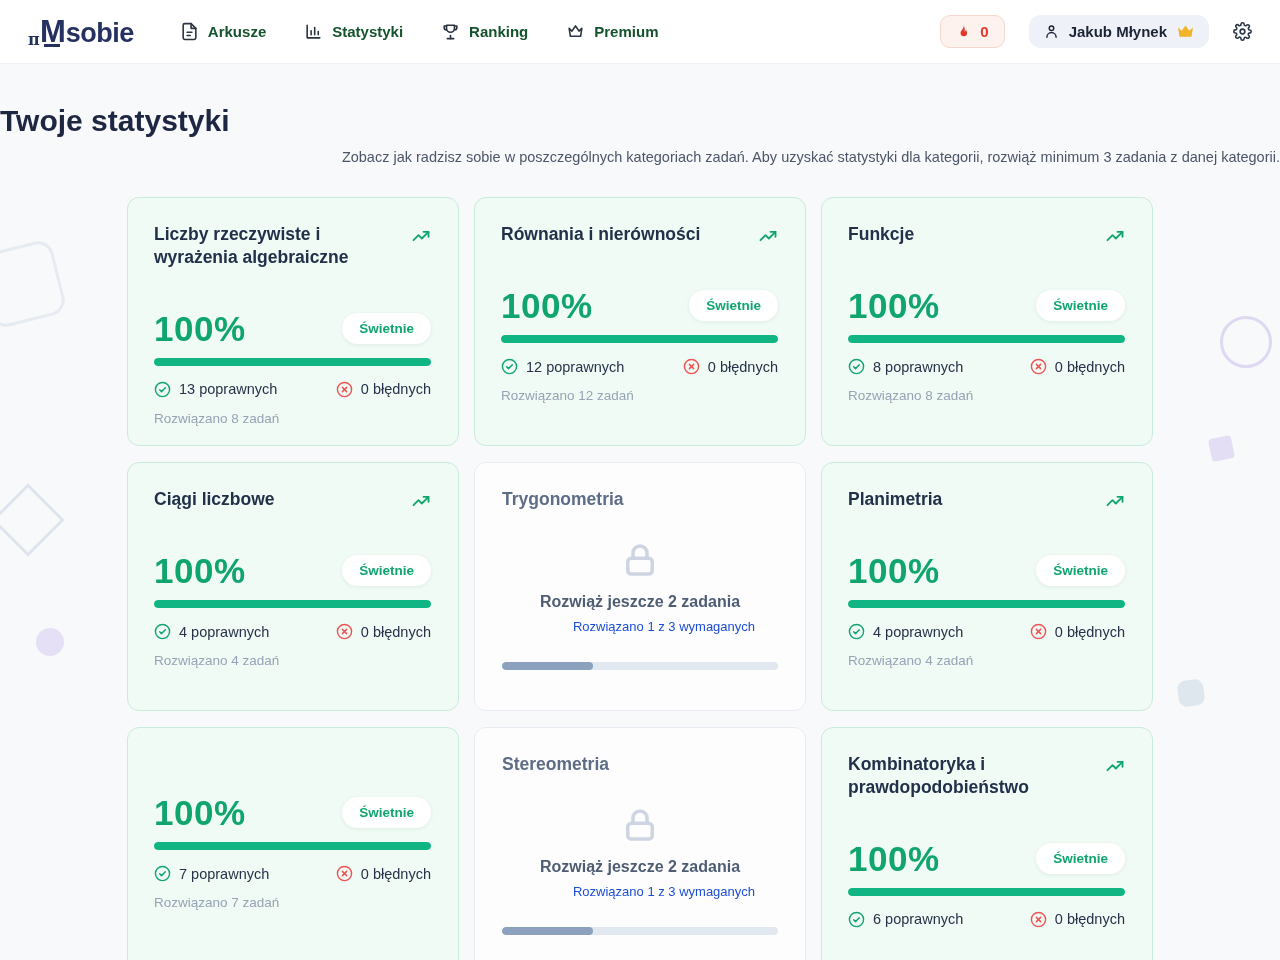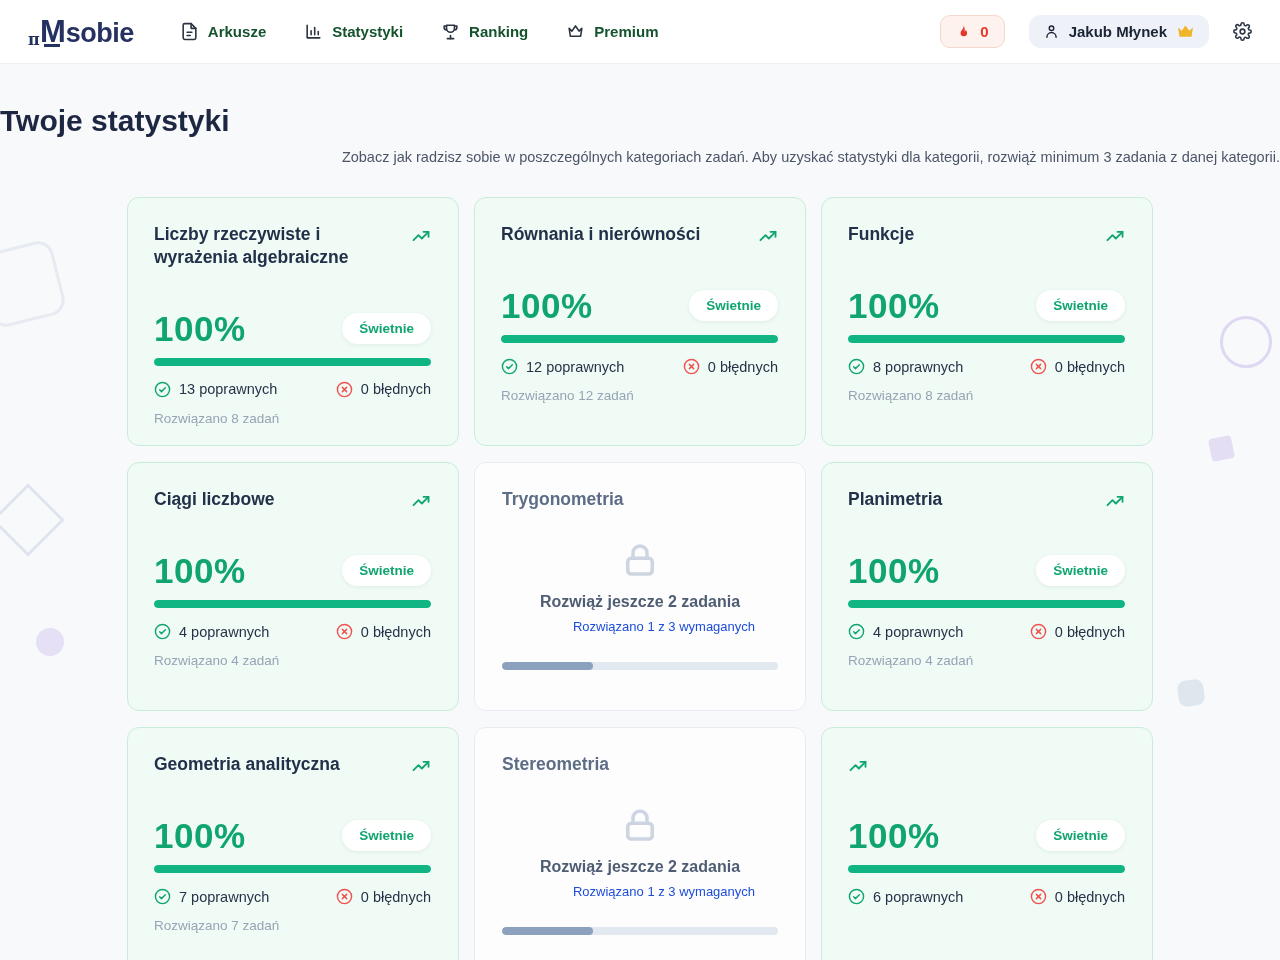--- a/index.html
+++ b/index.html
@@ -385,29 +385,20 @@
             <line x1="9" y1="9" x2="15" y2="15"></line>
             <line x1="15" y1="9" x2="9" y2="15"></line>
           </svg>
           <span>0 błędnych</span>
         </span>
     </div>
     <div class="card-footer">Rozwiązano 4 zadań</div>
   </article>
 
   <article class="card stats">
-    <div class="card-head">
-      <h3 class="card-title">Geometria analityczna</h3>
-      <span class="trend">
-          <svg viewBox="0 0 24 24">
-            <polyline points="3 17 9 11 13 15 21 7"></polyline>
-            <polyline points="15 7 21 7 21 13"></polyline>
-          </svg>
-        </span>
-    </div>
     <div class="percent-row">
       <span class="percent">100%</span>
       <span class="badge">Świetnie</span>
     </div>
     <div class="bar">
         <div class="fill" style="width: 100%;"></div>
       </div>
     <div class="stats-row">
       <span class="stat correct">
           <svg viewBox="0 0 24 24">
@@ -442,20 +433,21 @@
       <div class="locked-cta">Rozwiąż jeszcze 2 zadania</div>
       <div class="locked-note">Rozwiązano 1 z 3 wymaganych</div>
     </div>
     <div class="bar">
         <div class="fill" style="width: 33%;"></div>
       </div>
   </article>
 
   <article class="card stats">
     <div class="card-head">
+      <h3 class="card-title">Kombinatoryka i prawdopodobieństwo</h3>
       <span class="trend">
           <svg viewBox="0 0 24 24">
             <polyline points="3 17 9 11 13 15 21 7"></polyline>
             <polyline points="15 7 21 7 21 13"></polyline>
           </svg>
         </span>
     </div>
     <div class="percent-row">
       <span class="percent">100%</span>
       <span class="badge">Świetnie</span>

